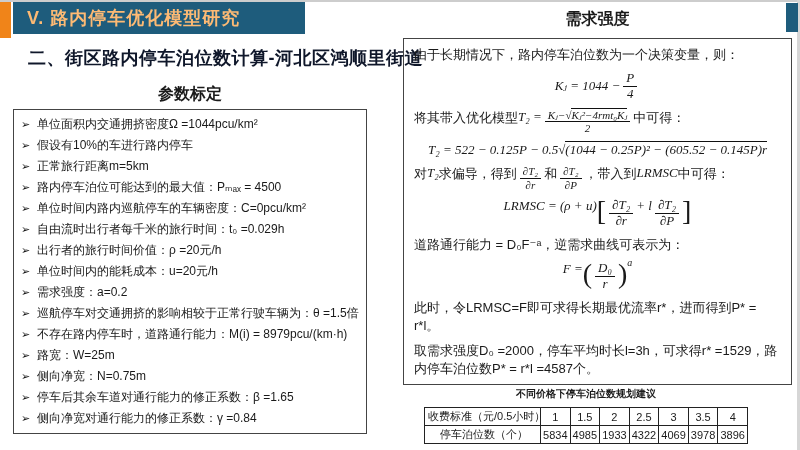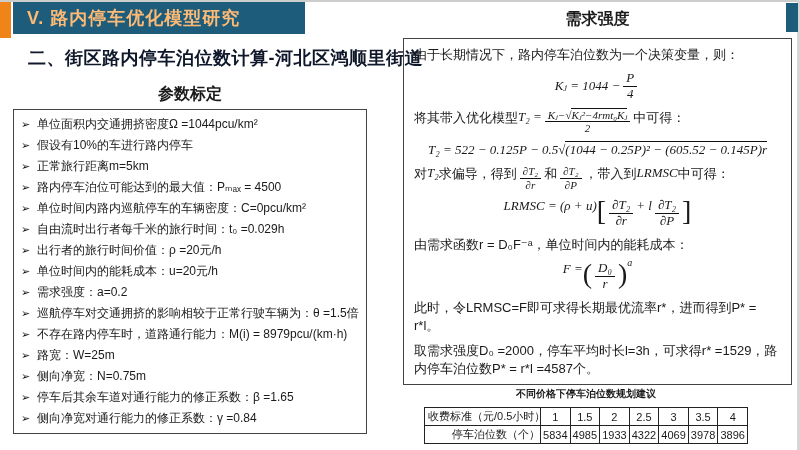--- a/index.html
+++ b/index.html
@@ -45,21 +45,21 @@
   .frac .den{padding:0 3px;}
   .sfrac{font-size:11px;}
   .rad{border-top:1px solid #111;padding-top:0px;}
   .inline-row{display:flex;align-items:flex-start;flex-wrap:nowrap;white-space:nowrap;}
   .bigdelim{font-size:28px;font-weight:400;line-height:0.9;font-family:"Liberation Serif","DejaVu Serif",serif;font-style:normal;vertical-align:middle;}
   .supa{font-size:10px;vertical-align:top;position:relative;top:-4px;}
   
   .table-title{left:424px;top:387px;width:324px;text-align:center;font-weight:bold;font-size:10px;}
   table.berths{left:424px;top:407px;width:324px;border-collapse:collapse;table-layout:fixed;position:absolute;}
   table.berths td{border:1px solid #222;font-size:11px;height:17px;text-align:center;padding:0;white-space:nowrap;overflow:hidden;}
-  table.berths td.lab{width:112px;text-align:right;padding-left:3px;}
+  table.berths td.lab{width:112px;text-align:center;padding-left:3px;}
 </style>
 </head>
 <body>
 
 <div>
 
   <div class="abs top-edge"></div>
   <div class="abs right-edge"></div>
 
   <div class="abs orange-block"></div>
@@ -187,21 +187,21 @@
           <span class="den">∂r</span>
         </span>
       <span class="m">+ l</span>
       <span class="frac m">
           <span class="num">∂T₂</span>
           <span class="den">∂P</span>
         </span>
       <span class="bigdelim">]</span>
     </div>
 
-    <div>由需求函数r = D₀F⁻ᵃ，单位时间内的能耗成本：</div>
+    <div>道路通行能力 = D₀F⁻ᵃ，逆需求曲线可表示为：</div>
 
     <div class="inline-row" style="justify-content:center;">
       <span class="m">F =</span>
       <span class="bigdelim">(</span>
       <span class="frac m">
           <span class="num">D₀</span>
           <span class="den">r</span>
         </span>
       <span class="bigdelim">)</span>
       <span class="m supa">a</span>

